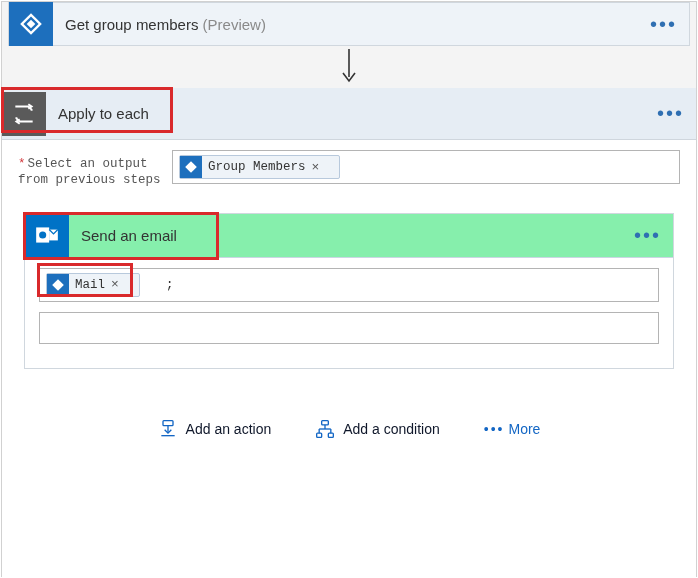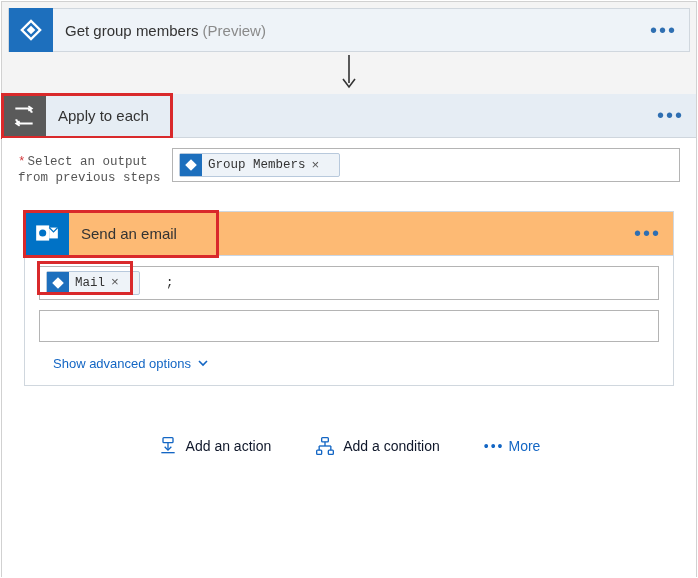--- a/index.html
+++ b/index.html
@@ -60,21 +60,21 @@
     display: flex;
     justify-content: center;
     height: 42px;
     align-items: center;
   }
   .connector svg { width: 18px; height: 36px; }
   
   .apply-header {
     display: flex;
     align-items: center;
-    height: 44px;
+    height: 52px;
     background: #e6edf4;
     border-bottom: 1px solid #cfd6dd;
     position: relative;
   }
   .highlight-red {
     position: absolute;
     border: 3px solid #d9292b;
     pointer-events: none;
   }
   
@@ -142,21 +142,21 @@
   .inner-card {
     margin: 24px 6px 0 6px;
     border: 1px solid #d0d7de;
     background: #fff;
     position: relative;
   }
   .inner-header {
     display: flex;
     align-items: center;
     height: 44px;
-    background: #fdba74;
+    background: #86efac;
     border-bottom: 1px solid #cbd6e3;
   }
   .inner-body {
     padding: 10px 14px 14px 14px;
   }
   .advanced {
     color: #1366c4;
     font-size: 13px;
     padding: 4px 0 0 14px;
     display: flex;
@@ -190,21 +190,21 @@
     font-size: 14px;
     cursor: pointer;
   }
   .inline-text { color: #333; }
 </style>
 </head>
 <body>
 
 <div class="outer-frame">
 
-  <div class="step-bar" style="margin:6px 6px 0 6px;">
+  <div class="step-bar" style="margin:0 6px 0 6px;">
     <div class="step-icon">
       <svg viewBox="0 0 24 24">
           <polygon points="12,2 22,12 12,22 2,12" fill="#fff"></polygon>
           <polygon points="12,5 19,12 12,19 5,12" fill="#1d6fbd"></polygon>
           <polygon points="12,8 16,12 12,16 8,12" fill="#fff"></polygon>
         </svg>
     </div>
     <div class="step-title">
       <span>Get group members</span>
       <span class="preview">(Preview)</span>
@@ -282,26 +282,20 @@
             <div class="highlight-red" style="left:-3px;top:-6px;width:96px;height:34px;"></div>
           </div>
         </div>
 
 
         <div class="field-row">
           <div class="field-input">
             <span></span>
           </div>
         </div>
-        <div class="advanced">
-          <span>Show advanced options</span>
-          <svg viewBox="0 0 12 12">
-              <polyline points="2,4 6,8 10,4" fill="none" stroke="#1366c4" stroke-width="1.6"></polyline>
-            </svg>
-        </div>
       </div>
     </div>
 
     <div class="footer-actions">
       <div class="action-link">
         <svg viewBox="0 0 24 24">
             <rect x="6" y="2" width="12" height="6" rx="1" fill="none" stroke="#1366c4" stroke-width="1.6"></rect>
             <line x1="12" y1="8" x2="12" y2="16" stroke="#1366c4" stroke-width="1.6"></line>
             <polyline points="8,13 12,17 16,13" fill="none" stroke="#1366c4" stroke-width="1.6"></polyline>
             <line x1="4" y1="20" x2="20" y2="20" stroke="#1366c4" stroke-width="1.6"></line>

